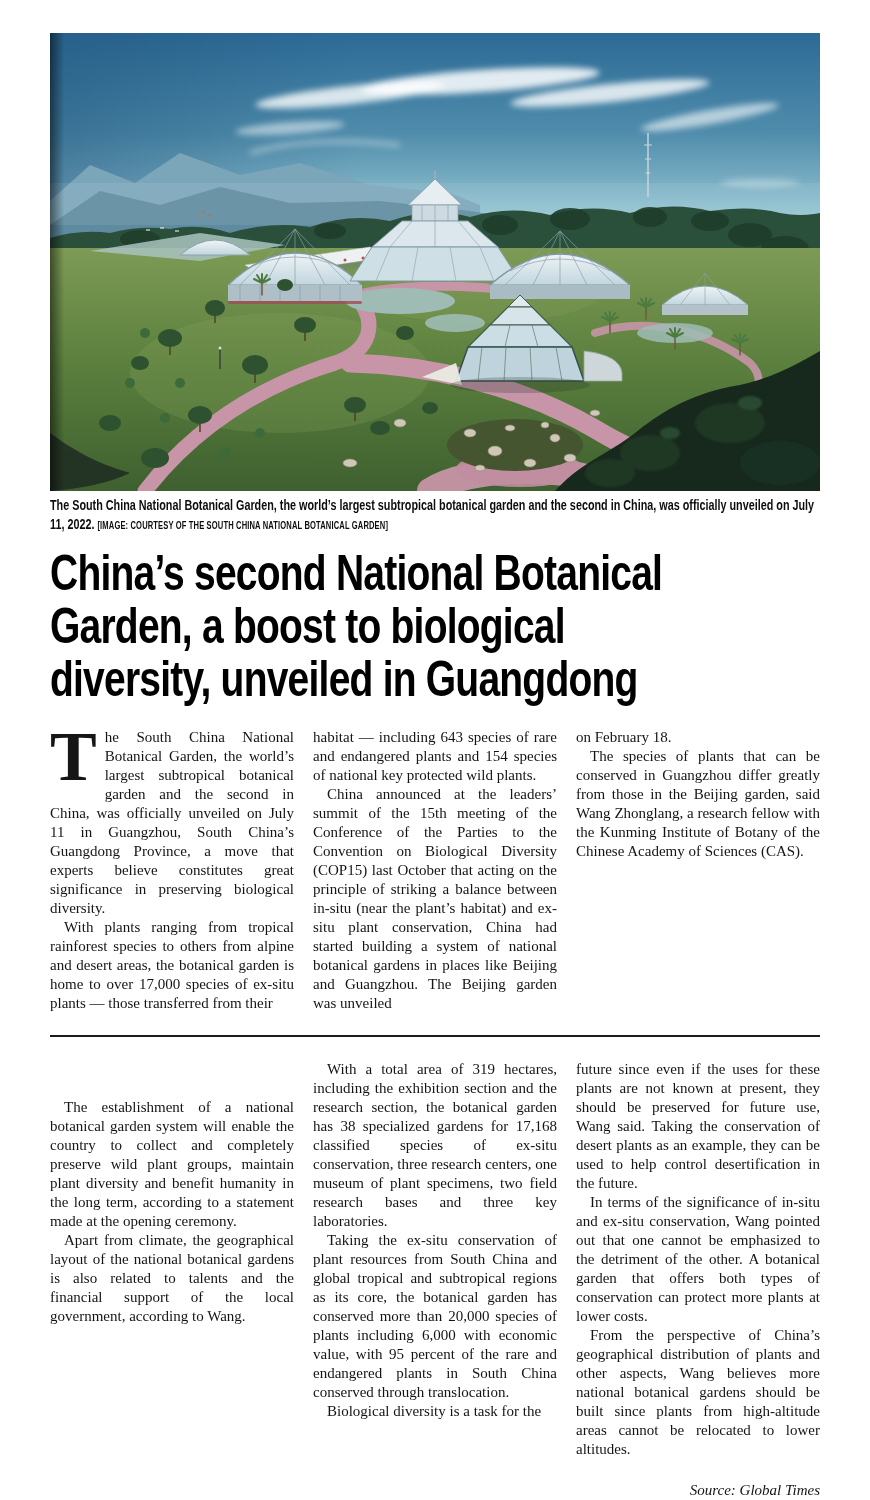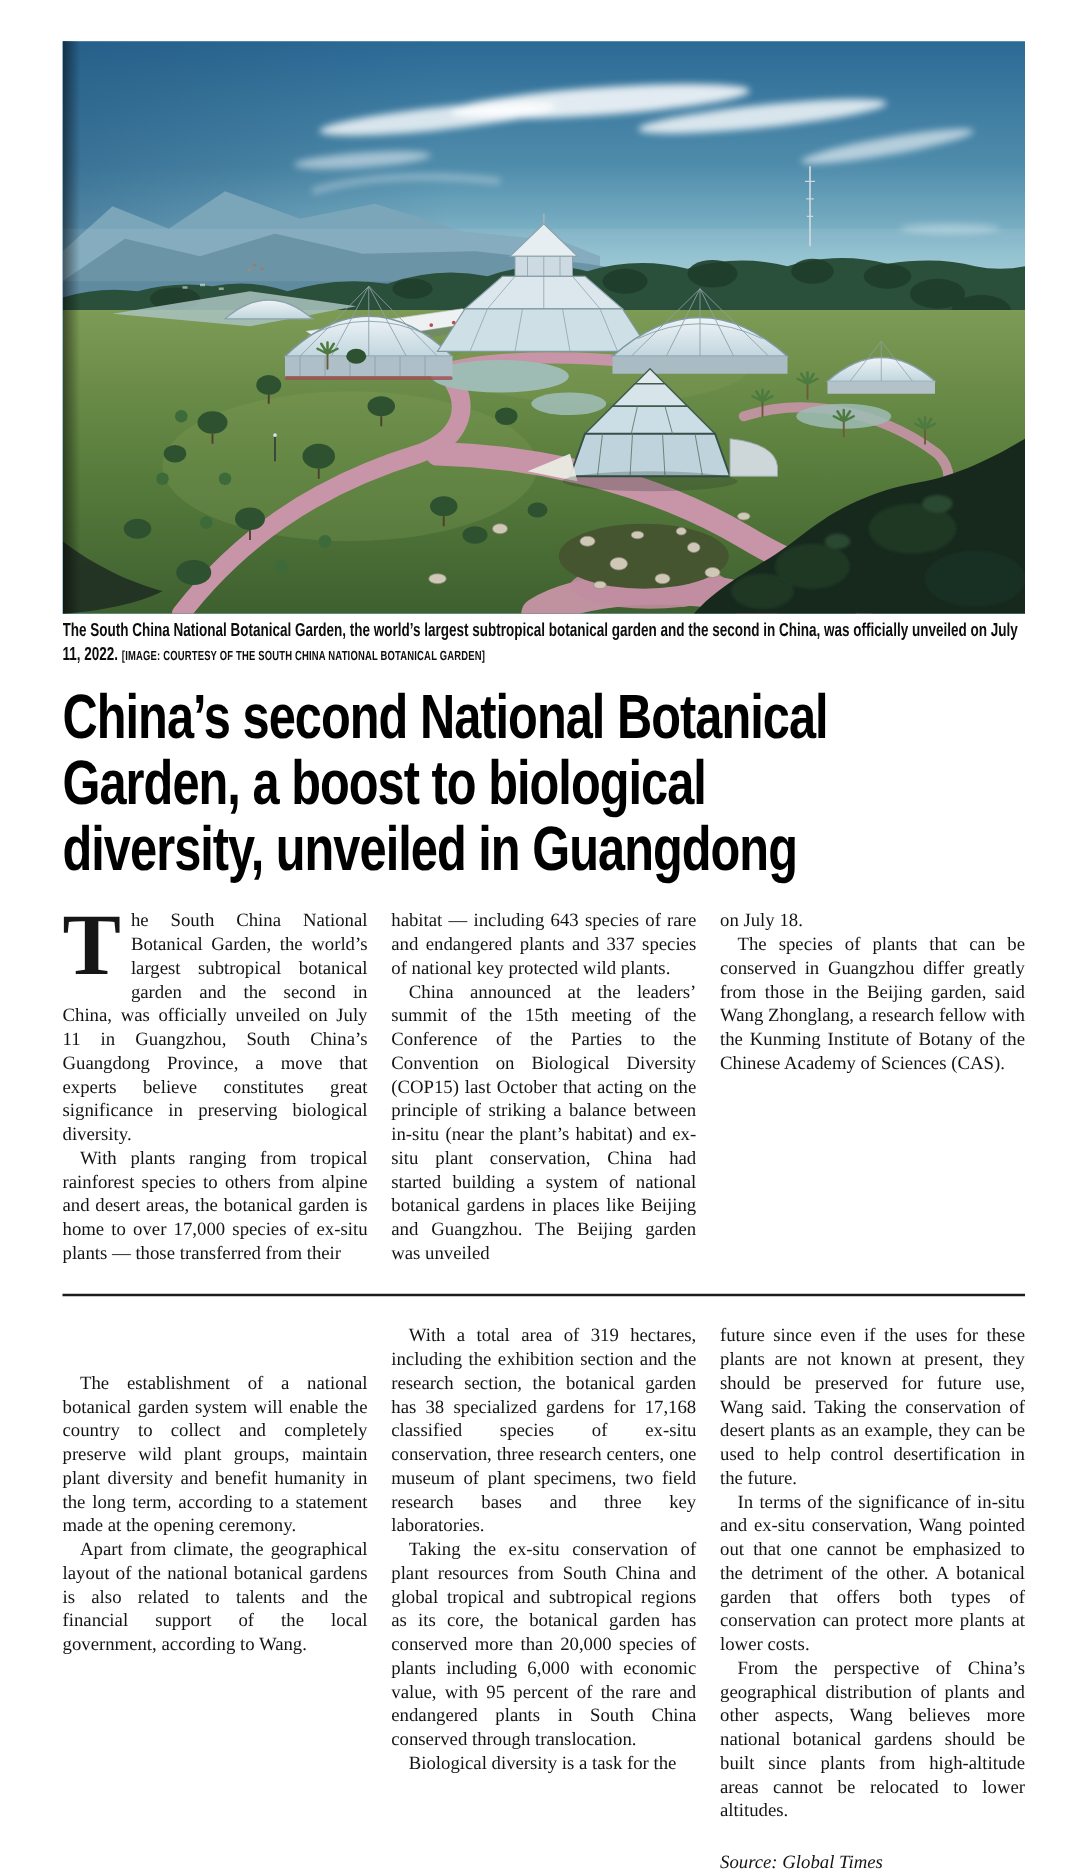--- a/index.html
+++ b/index.html
@@ -28,21 +28,21 @@
   .cols p{margin:0;text-indent:14px;hyphens:auto;}
   .cols p.cont,.cols p.first{text-indent:0;}
   .section1{top:728px;}
   .divider{position:absolute;left:50px;top:1035px;width:770px;height:2px;background:#1c1c1c;border:0;margin:0;}
   .section2{top:1060px;}
   .pad-top{padding-top:38px;}
   .dropcap{
     float:left;font-size:70px;line-height:54px;height:56px;
     padding:2px 8px 0 0;color:#161616;font-weight:600;
   }
-  .source{font-style:italic;margin-top:22px !important;text-indent:0 !important;}
+  .source{text-align:right;font-style:italic;margin-top:22px !important;text-indent:0 !important;}
 </style>
 </head>
 <body>
 
 <div class="photo-frame">
 <svg width="770" height="458" viewBox="0 0 770 458">
   <defs>
     <linearGradient id="sky" x1="0" y1="0" x2="0" y2="1">
       <stop offset="0" stop-color="#2c6a96"></stop>
           <stop offset="0.45" stop-color="#4f8cab"></stop>
@@ -333,25 +333,25 @@
   <div>Garden, a boost to biological</div>
   <div>diversity, unveiled in Guangdong</div>
 </h1>
 
 <div class="cols section1">
   <div class="col">
     <p class="first"><span class="dropcap">T</span><span>he South China National Botanical Garden, the world’s largest subtropical botanical garden and the second in China, was officially unveiled on July 11 in Guangzhou, South China’s Guangdong Province, a move that experts believe constitutes great significance in preserving biological diversity.</span></p>
     <p>With plants ranging from tropical rainforest species to others from alpine and desert areas, the botanical garden is home to over 17,000 species of ex-situ plants — those transferred from their</p>
   </div>
   <div class="col">
-    <p class="cont">habitat — including 643 species of rare and endangered plants and 337 species of national key protected wild plants.</p>
+    <p class="cont">habitat — including 643 species of rare and endangered plants and 154 species of national key protected wild plants.</p>
     <p>China announced at the leaders’ summit of the 15th meeting of the Conference of the Parties to the Convention on Biological Diversity (COP15) last October that acting on the principle of striking a balance between in-situ (near the plant’s habitat) and ex-situ plant conservation, China had started building a system of national botanical gardens in places like Beijing and Guangzhou. The Beijing garden was unveiled</p>
   </div>
   <div class="col">
-    <p class="cont">on July 18.</p>
+    <p class="cont">on February 18.</p>
     <p>The species of plants that can be conserved in Guangzhou differ greatly from those in the Beijing garden, said Wang Zhonglang, a research fellow with the Kunming Institute of Botany of the Chinese Academy of Sciences (CAS).</p>
   </div>
 </div>
 
 <hr class="divider">
 
 <div class="cols section2">
   <div class="col pad-top">
     <p>The establishment of a national botanical garden system will enable the country to collect and completely preserve wild plant groups, maintain plant diversity and benefit humanity in the long term, according to a statement made at the opening ceremony.</p>
     <p>Apart from climate, the geographical layout of the national botanical gardens is also related to talents and the financial support of the local government, according to Wang.</p>

